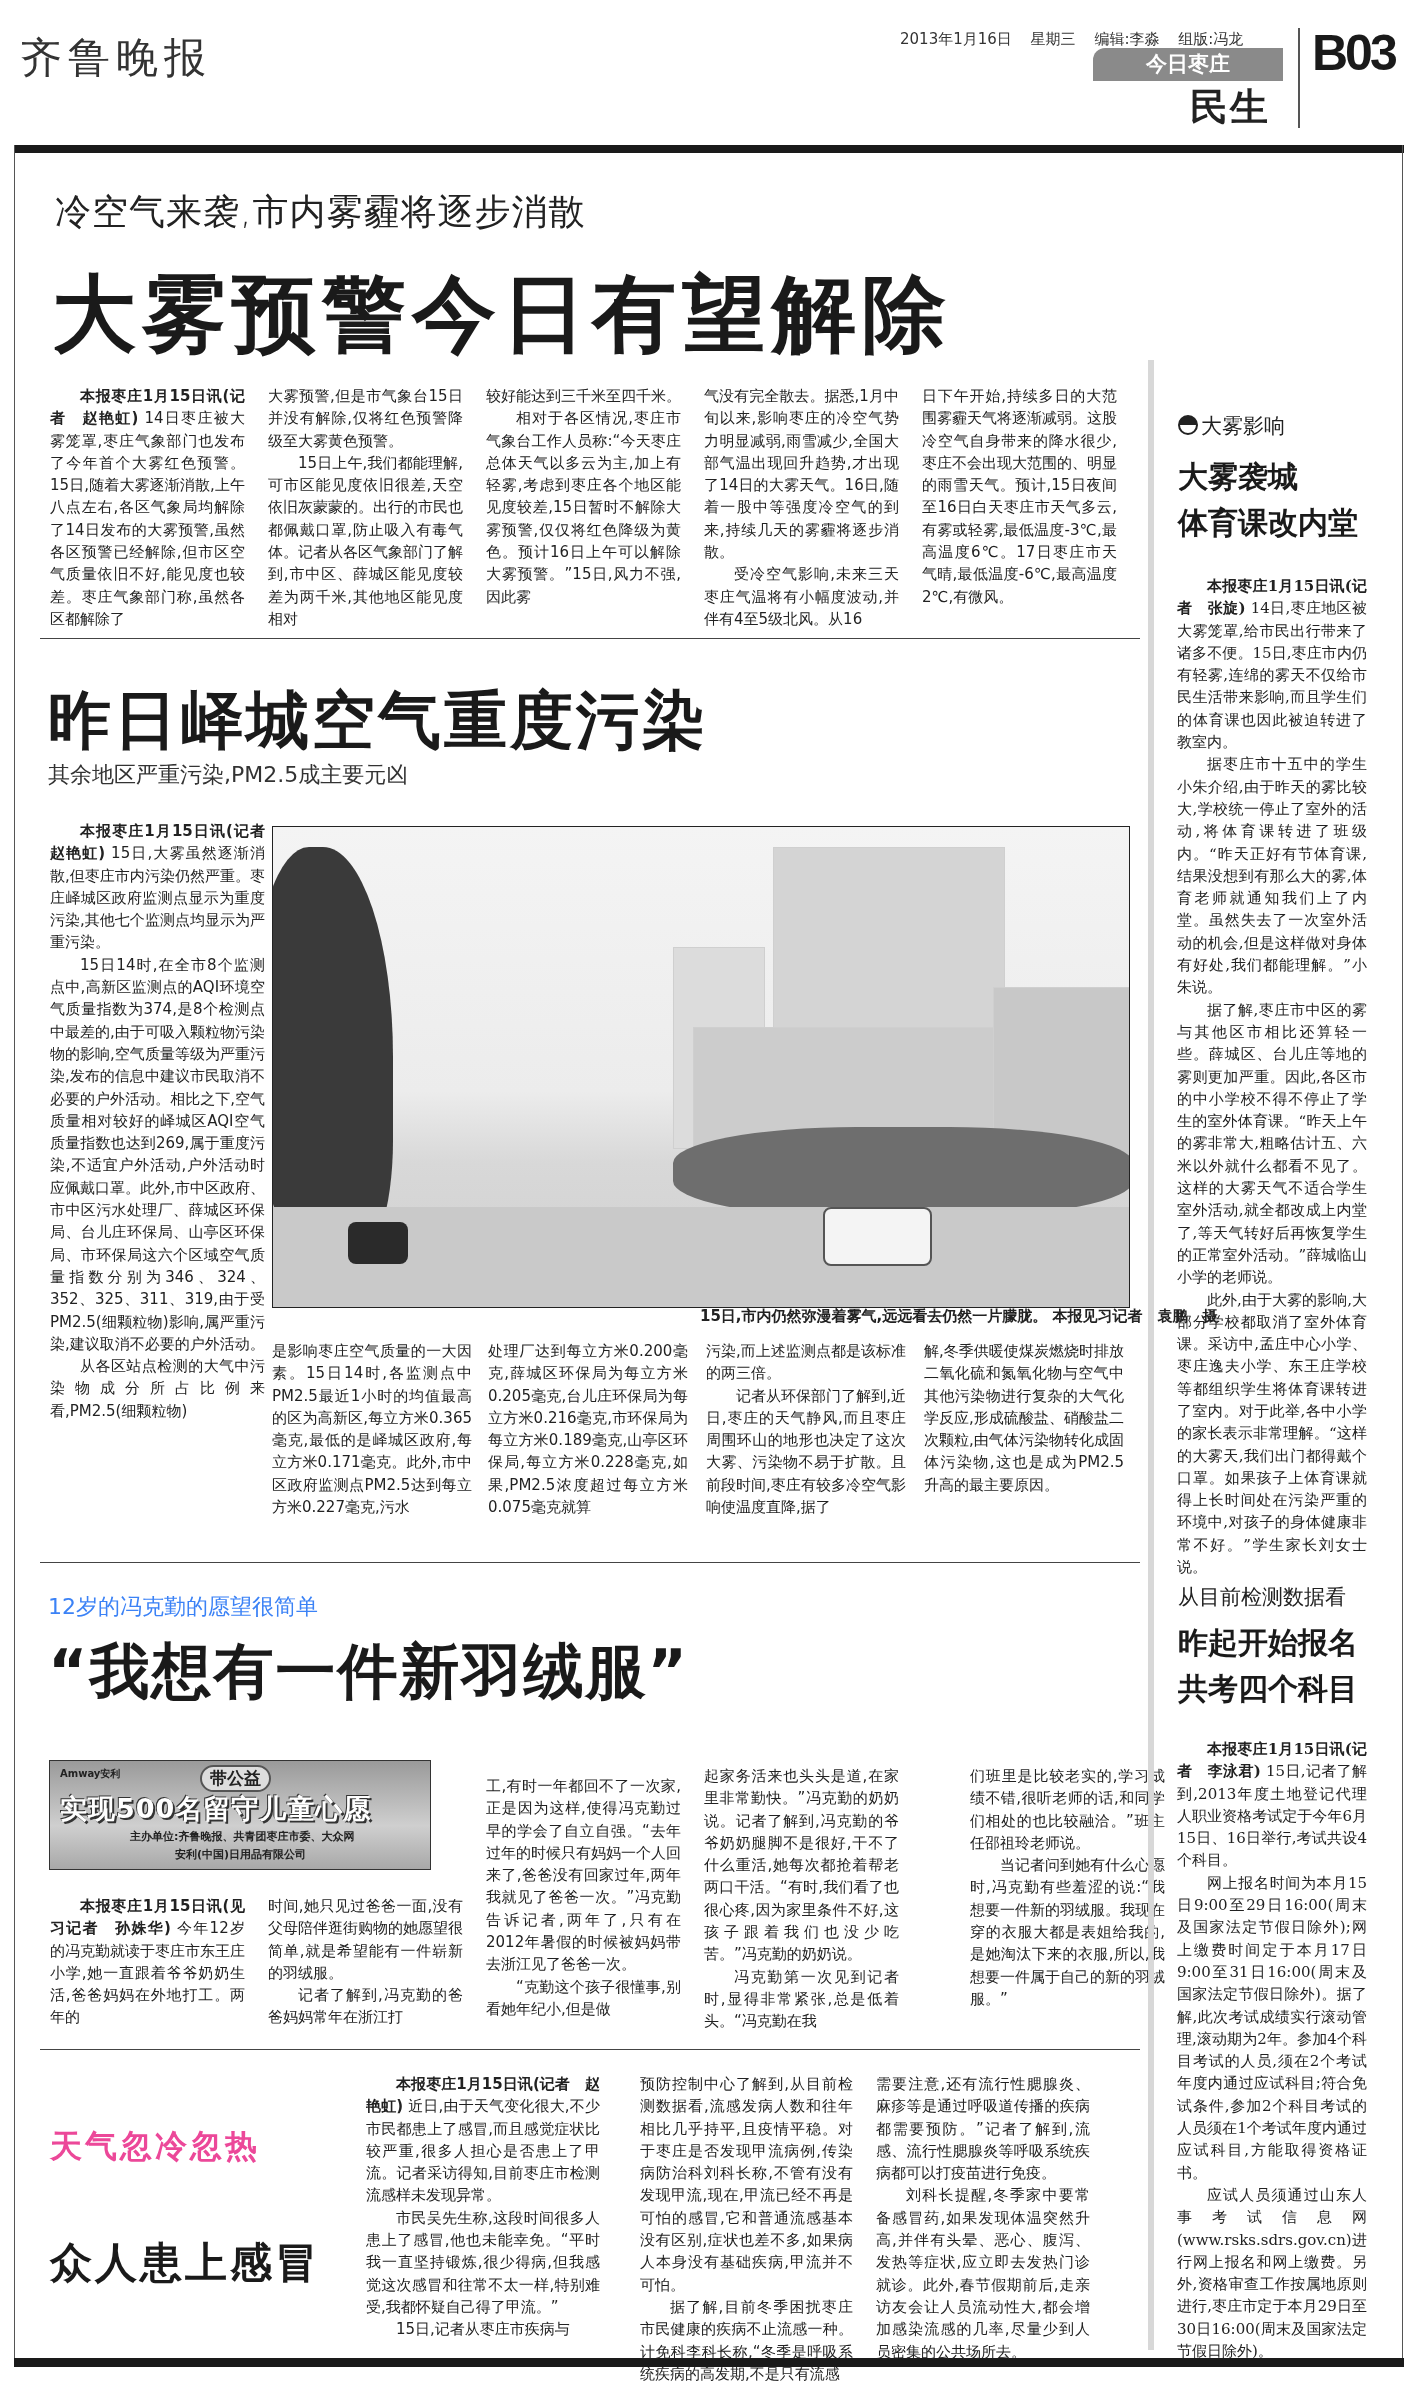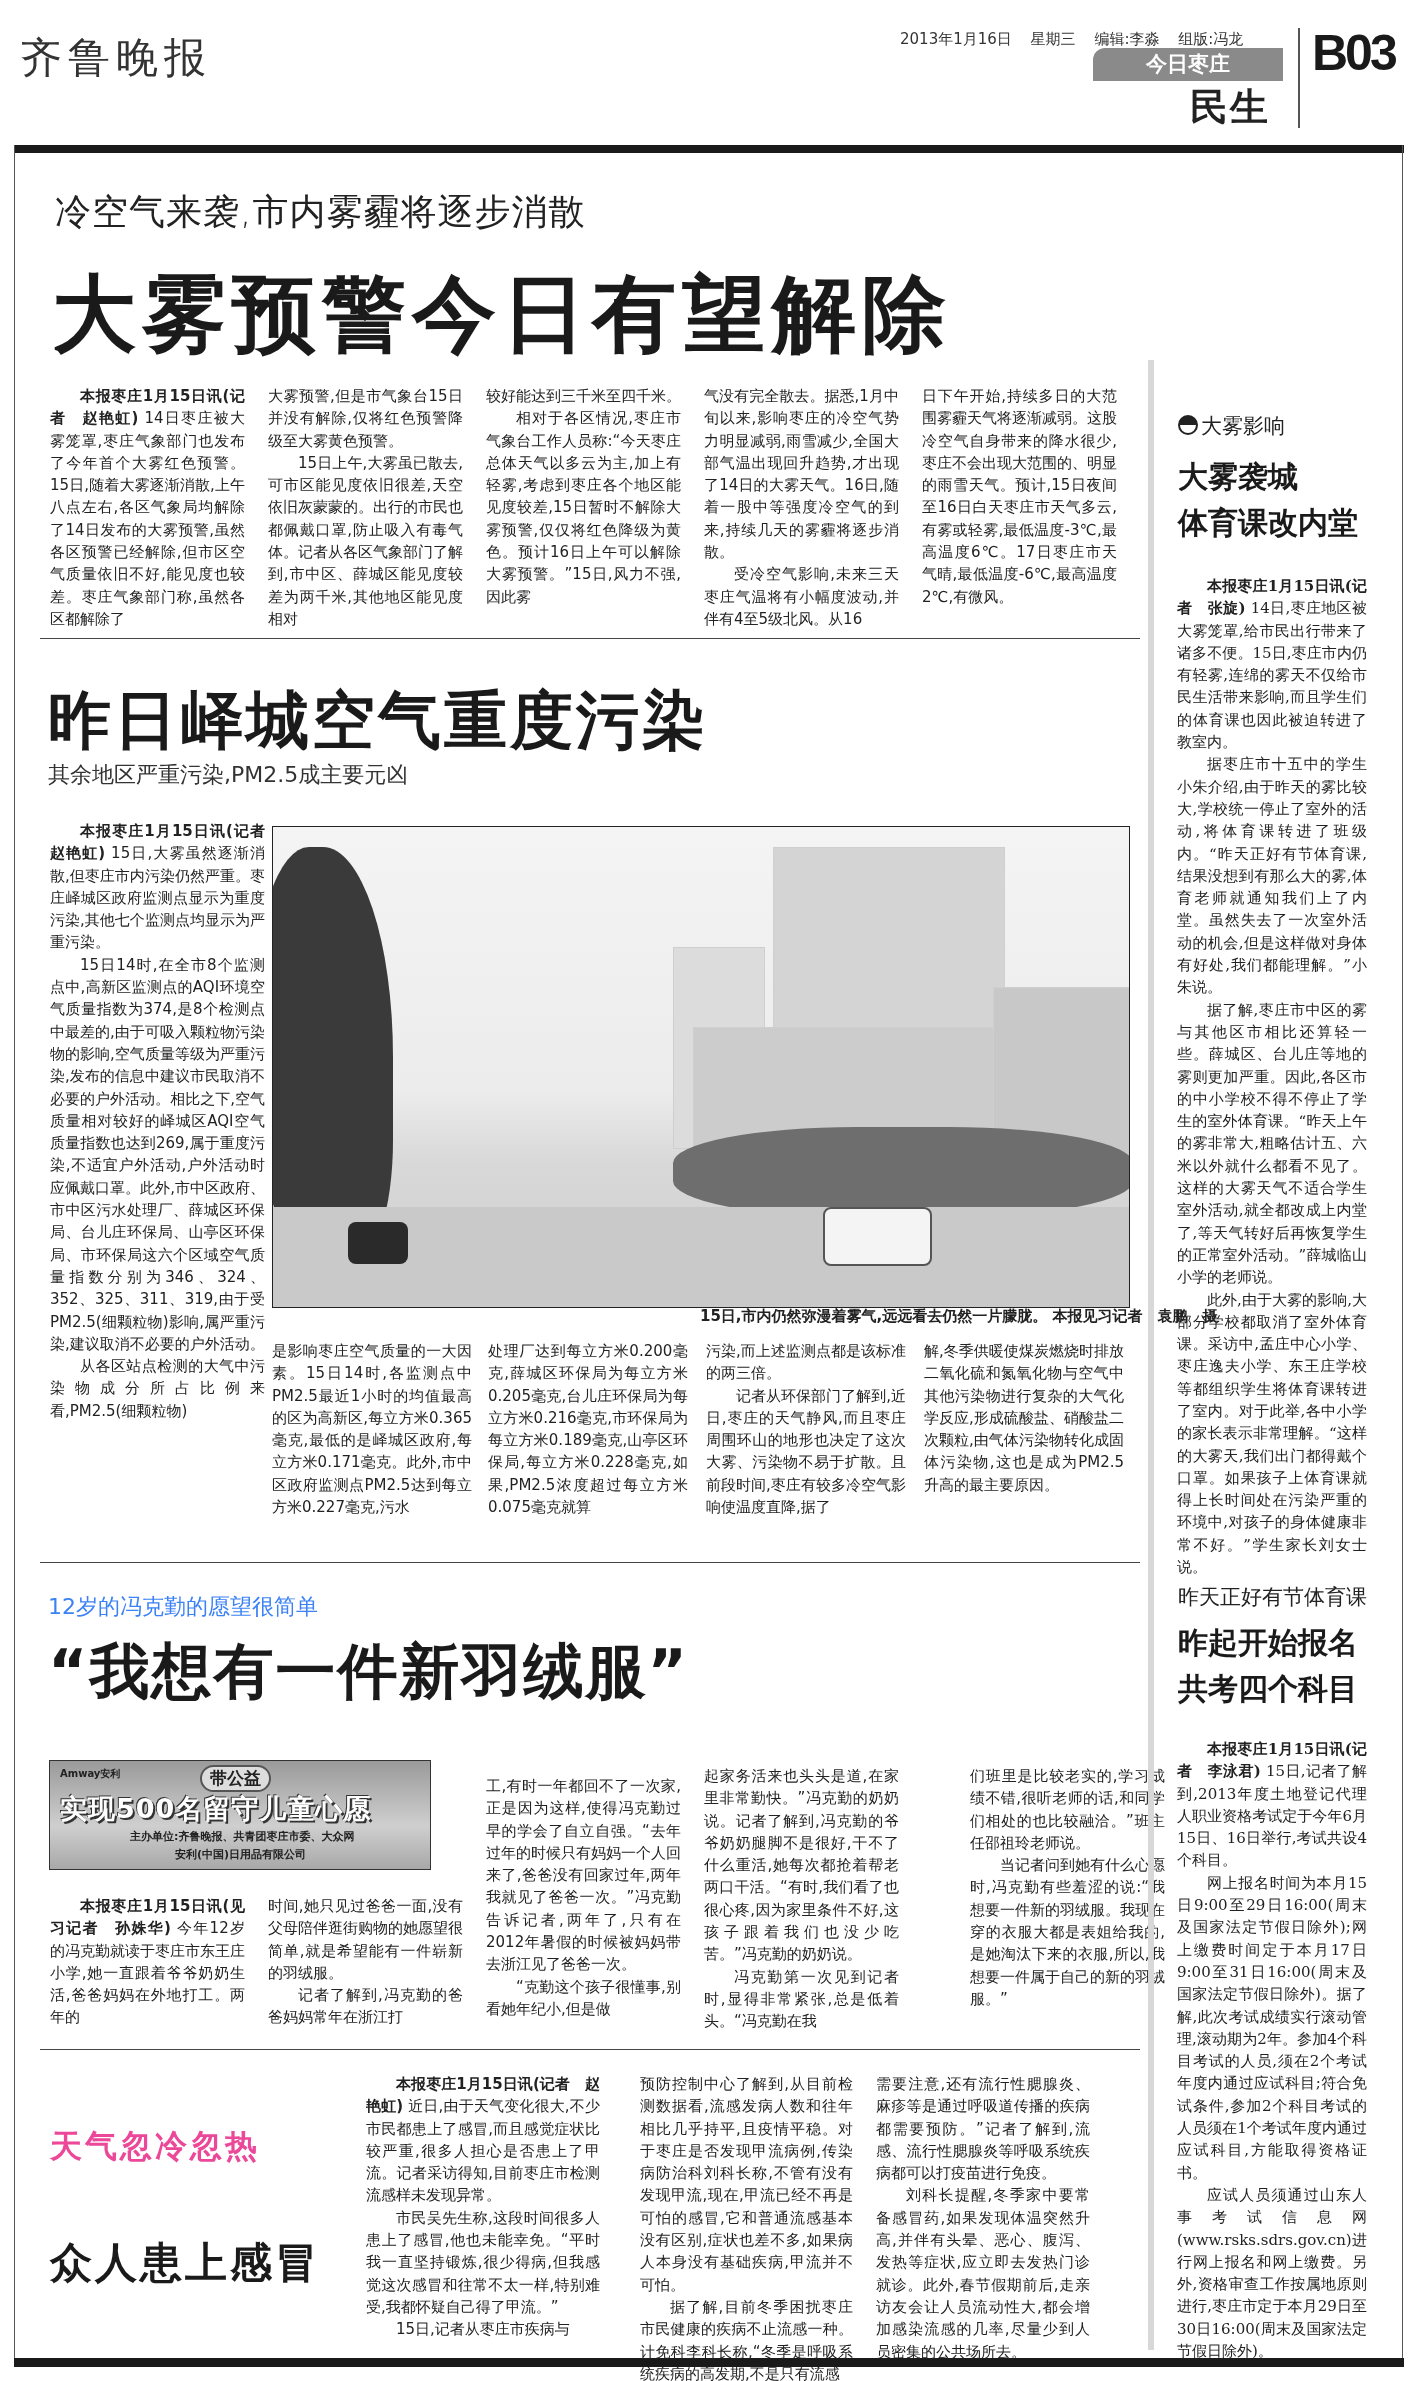--- a/index.html
+++ b/index.html
@@ -100,21 +100,21 @@
 <div class="abs frame-right"></div>
 <div class="abs bottombar"></div>
 
 <div class="abs kicker1">冷空气来袭,市内雾霾将逐步消散</div>
 <div class="abs headline1">大雾预警今日有望解除</div>
 <div class="abs col c1">
     <p><b>本报枣庄1月15日讯(记者　赵艳虹)</b> <span>14日枣庄被大雾笼罩,枣庄气象部门也发布了今年首个大雾红色预警。15日,随着大雾逐渐消散,上午八点左右,各区气象局均解除了14日发布的大雾预警,虽然各区预警已经解除,但市区空气质量依旧不好,能见度也较差。枣庄气象部门称,虽然各区都解除了</span></p>
   </div>
 <div class="abs col c2 ml">
     <p style="text-indent: 0px;">大雾预警,但是市气象台15日并没有解除,仅将红色预警降级至大雾黄色预警。</p>
-    <p>15日上午,大雾虽已散去,可市区能见度依旧很差,天空依旧灰蒙蒙的。出行的市民也都佩戴口罩,防止吸入有毒气体。记者从各区气象部门了解到,市中区、薛城区能见度较差为两千米,其他地区能见度相对</p>
+    <p>15日上午,我们都能理解,可市区能见度依旧很差,天空依旧灰蒙蒙的。出行的市民也都佩戴口罩,防止吸入有毒气体。记者从各区气象部门了解到,市中区、薛城区能见度较差为两千米,其他地区能见度相对</p>
   </div>
 <div class="abs col c3 ml">
     <p style="text-indent: 0px;">较好能达到三千米至四千米。</p>
     <p>相对于各区情况,枣庄市气象台工作人员称:“今天枣庄总体天气以多云为主,加上有轻雾,考虑到枣庄各个地区能见度较差,15日暂时不解除大雾预警,仅仅将红色降级为黄色。预计16日上午可以解除大雾预警。”15日,风力不强,因此雾</p>
   </div>
 <div class="abs col c4 ml">
     <p style="text-indent: 0px;">气没有完全散去。据悉,1月中旬以来,影响枣庄的冷空气势力明显减弱,雨雪减少,全国大部气温出现回升趋势,才出现了14日的大雾天气。16日,随着一股中等强度冷空气的到来,持续几天的雾霾将逐步消散。</p>
     <p>受冷空气影响,未来三天枣庄气温将有小幅度波动,并伴有4至5级北风。从16</p>
   </div>
 <div class="abs col c5 ml">
@@ -210,21 +210,21 @@
     <div>大雾袭城</div>
     <div>体育课改内堂</div>
   </div>
 <div class="abs col sc1">
     <p><b>本报枣庄1月15日讯(记者　张旋)</b> <span class="ml-inline">14日,枣庄地区被大雾笼罩,给市民出行带来了诸多不便。15日,枣庄市内仍有轻雾,连绵的雾天不仅给市民生活带来影响,而且学生们的体育课也因此被迫转进了教室内。</span></p>
     <p>据枣庄市十五中的学生小朱介绍,由于昨天的雾比较大,学校统一停止了室外的活动,将体育课转进了班级内。“昨天正好有节体育课,结果没想到有那么大的雾,体育老师就通知我们上了内堂。虽然失去了一次室外活动的机会,但是这样做对身体有好处,我们都能理解。”小朱说。</p>
     <p>据了解,枣庄市中区的雾与其他区市相比还算轻一些。薛城区、台儿庄等地的雾则更加严重。因此,各区市的中小学校不得不停止了学生的室外体育课。“昨天上午的雾非常大,粗略估计五、六米以外就什么都看不见了。这样的大雾天气不适合学生室外活动,就全都改成上内堂了,等天气转好后再恢复学生的正常室外活动。”薛城临山小学的老师说。</p>
     <p>此外,由于大雾的影响,大部分学校都取消了室外体育课。采访中,孟庄中心小学、枣庄逸夫小学、东王庄学校等都组织学生将体育课转进了室内。对于此举,各中小学的家长表示非常理解。“这样的大雾天,我们出门都得戴个口罩。如果孩子上体育课就得上长时间处在污染严重的环境中,对孩子的身体健康非常不好。”学生家长刘女士说。</p>
   </div>
 
-<div class="abs side-kicker2">昨天正好有节体育课</div>
+<div class="abs side-kicker2">从目前检测数据看</div>
 <div class="abs side-head2">
     <div>昨起开始报名</div>
     <div>共考四个科目</div>
   </div>
 <div class="abs col sc2">
     <p><b>本报枣庄1月15日讯(记者　李泳君)</b> <span class="ml-inline">15日,记者了解到,2013年度土地登记代理人职业资格考试定于今年6月15日、16日举行,考试共设4个科目。</span></p>
     <p>网上报名时间为本月15日9:00至29日16:00(周末及国家法定节假日除外);网上缴费时间定于本月17日9:00至31日16:00(周末及国家法定节假日除外)。据了解,此次考试成绩实行滚动管理,滚动期为2年。参加4个科目考试的人员,须在2个考试年度内通过应试科目;符合免试条件,参加2个科目考试的人员须在1个考试年度内通过应试科目,方能取得资格证书。</p>
     <p>应试人员须通过山东人事考试信息网(www.rsks.sdrs.gov.cn)进行网上报名和网上缴费。另外,资格审查工作按属地原则进行,枣庄市定于本月29日至30日16:00(周末及国家法定节假日除外)。</p>
   </div>
 

